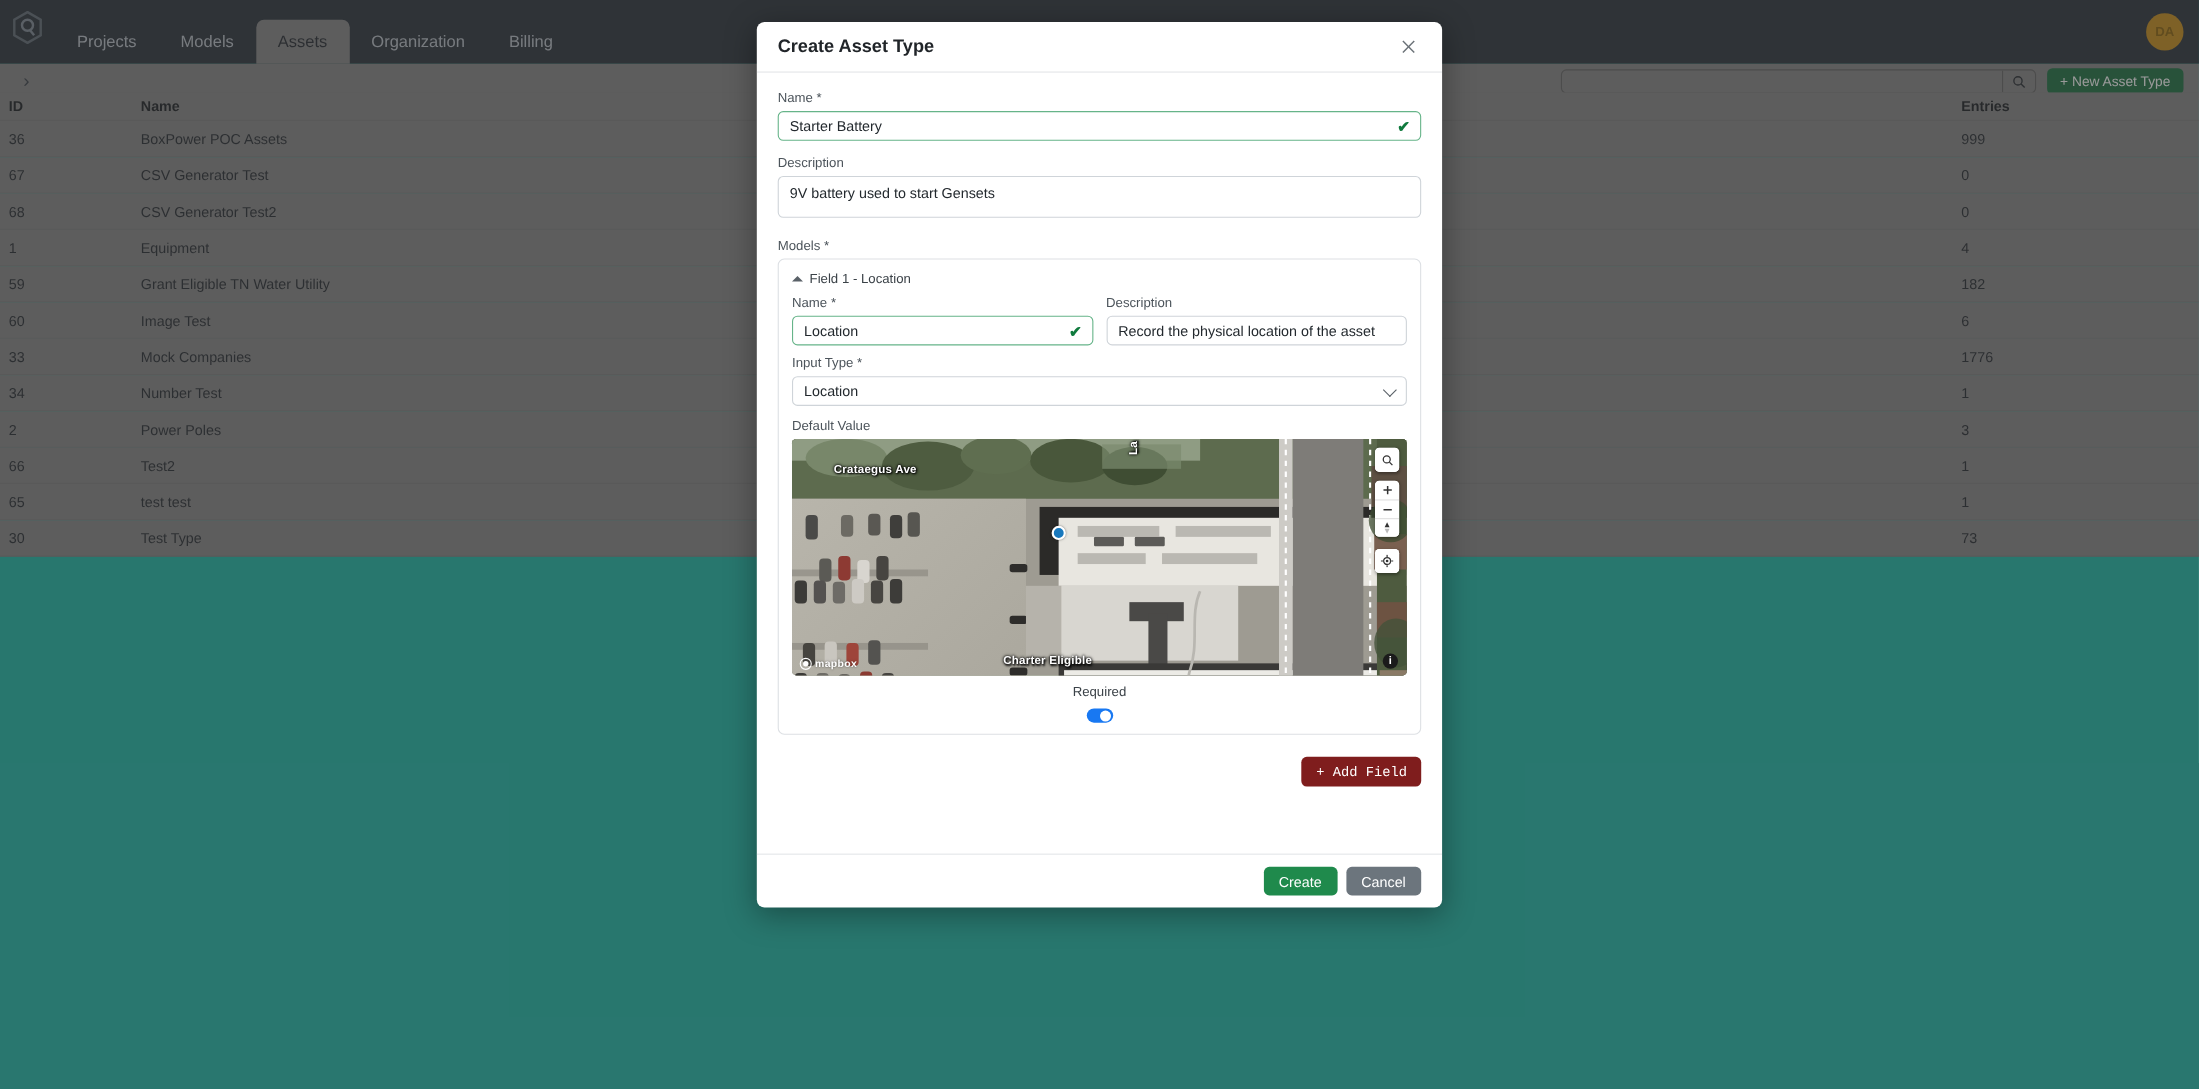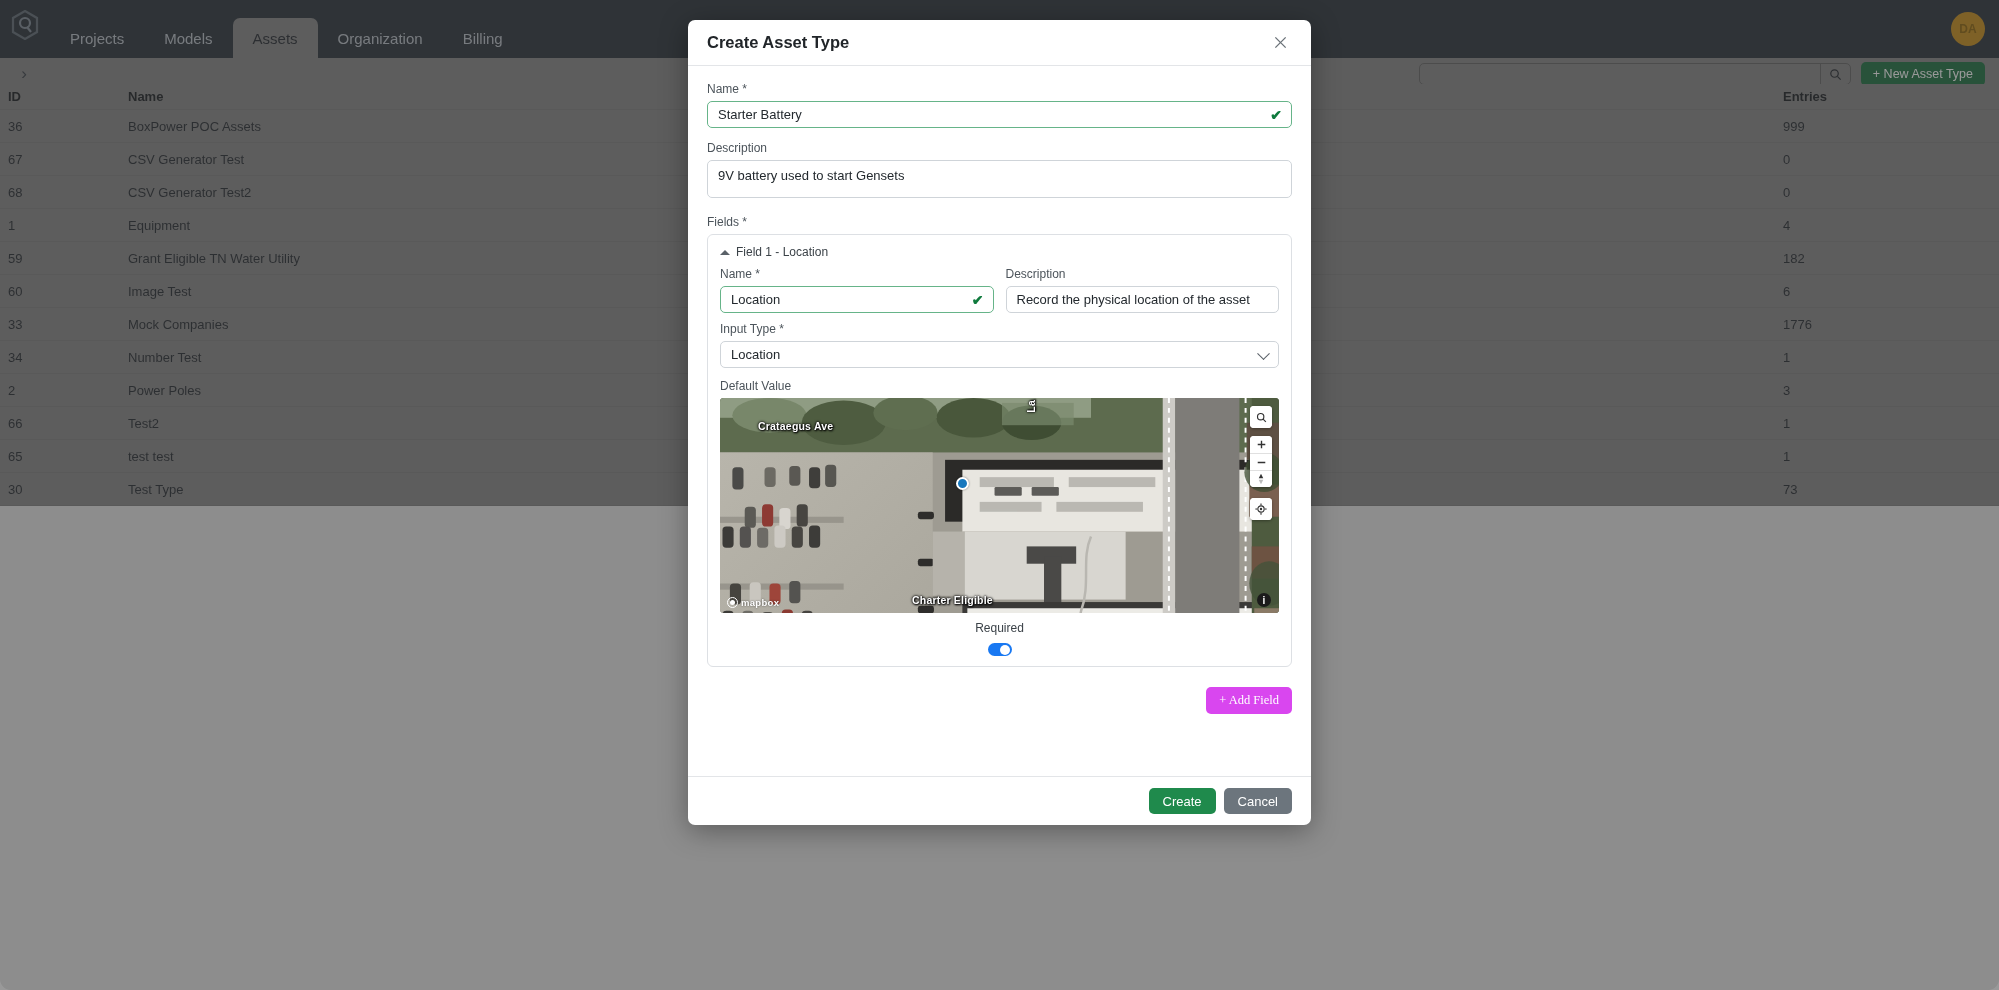--- a/index.html
+++ b/index.html
@@ -5,21 +5,21 @@
   * { box-sizing: border-box; margin: 0; padding: 0; }
   html, body {
     width: 1999px; height: 990px;
     font-family: "Liberation Sans", sans-serif;
     background: #ffffff;
     overflow: hidden;
   }
   #root { position: relative; width: 1999px; height: 990px; }
 
   
-  #app { position: absolute; inset: 0; background: #e5e5e5; border-radius: 11px; }
+  #app { position: absolute; inset: 0; background: #14b8a6; }
 
   .topbar {
     position: absolute; left: 0; top: 0; width: 1999px; height: 58px;
     background: #232b34;
     display: flex; align-items: flex-end;
   }
   .logo-wrap {
     width: 50px; height: 58px; display: flex; align-items: center; justify-content: center;
     padding-bottom: 8px;
   }
@@ -206,23 +206,23 @@
     width: 24px; height: 13px; border-radius: 7px; background: #1878f2;
     position: relative; cursor: pointer;
   }
   .toggle .knob {
     position: absolute; right: 1.5px; top: 1.5px; width: 10px; height: 10px;
     border-radius: 50%; background: #fff;
   }
 
   .addfield-row { display: flex; justify-content: flex-end; margin-top: 20px; }
   .addfield-btn {
-    background: #d946ef; color: #fff; border: none; border-radius: 5px;
+    background: #7f1d1d; color: #fff; border: none; border-radius: 5px;
     font-size: 12.5px; padding: 0 13px; height: 27px; cursor: pointer;
-    font-family: Liberation Serif, serif;
+    font-family: Liberation Mono, monospace;
   }
 
   .modal-foot {
     flex: 0 0 auto; border-top: 1px solid #e3e5e8; padding: 11px 19px;
     display: flex; justify-content: flex-end; gap: 8px;
   }
   .btn {
     border: none; border-radius: 5px; font-size: 13px; height: 26px;
     padding: 0 14px; cursor: pointer; color: #fff;
     font-family: "Liberation Sans", sans-serif;
@@ -378,21 +378,21 @@
         <label class="lbl">Name *</label>
         <input class="inp valid" value="Starter Battery" style="">
         <span class="tick" style="top:calc(50% + 10px)">✔</span>
       </div>
 
       <div class="field-row">
         <label class="lbl">Description</label>
         <textarea class="ta" style="">9V battery used to start Gensets</textarea>
       </div>
 
-      <label class="lbl">Fields *</label>
+      <label class="lbl">Models *</label>
 
       <div class="fields-box">
         <div class="field-head">
           <span class="tri-up"></span>
           <span>Field 1 - Location</span>
         </div>
 
         <div class="two-col">
           <div class="col">
             <label class="lbl">Name *</label>

